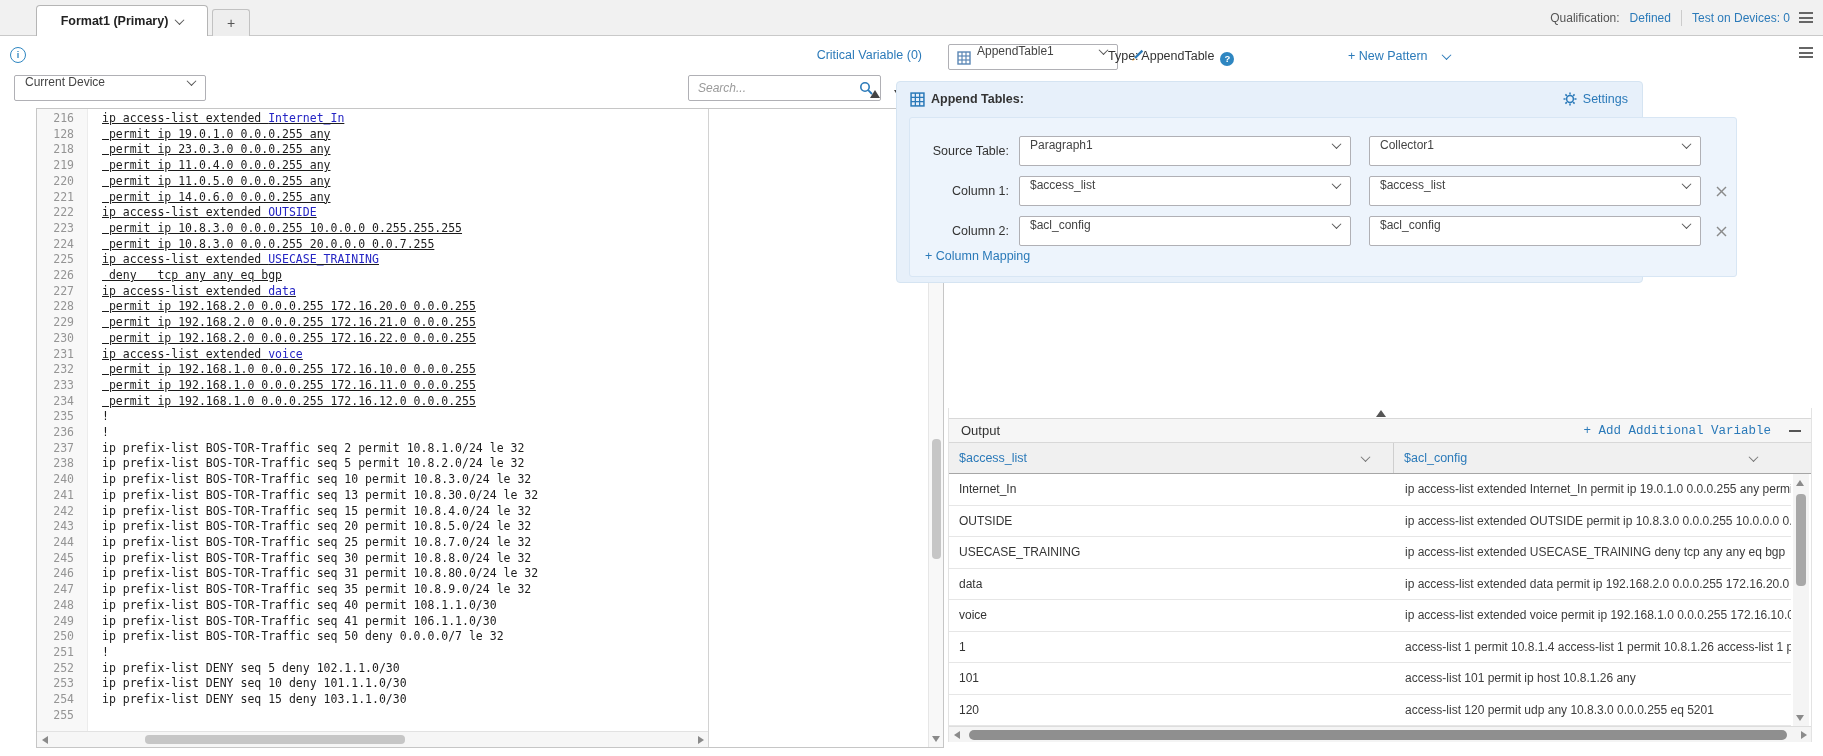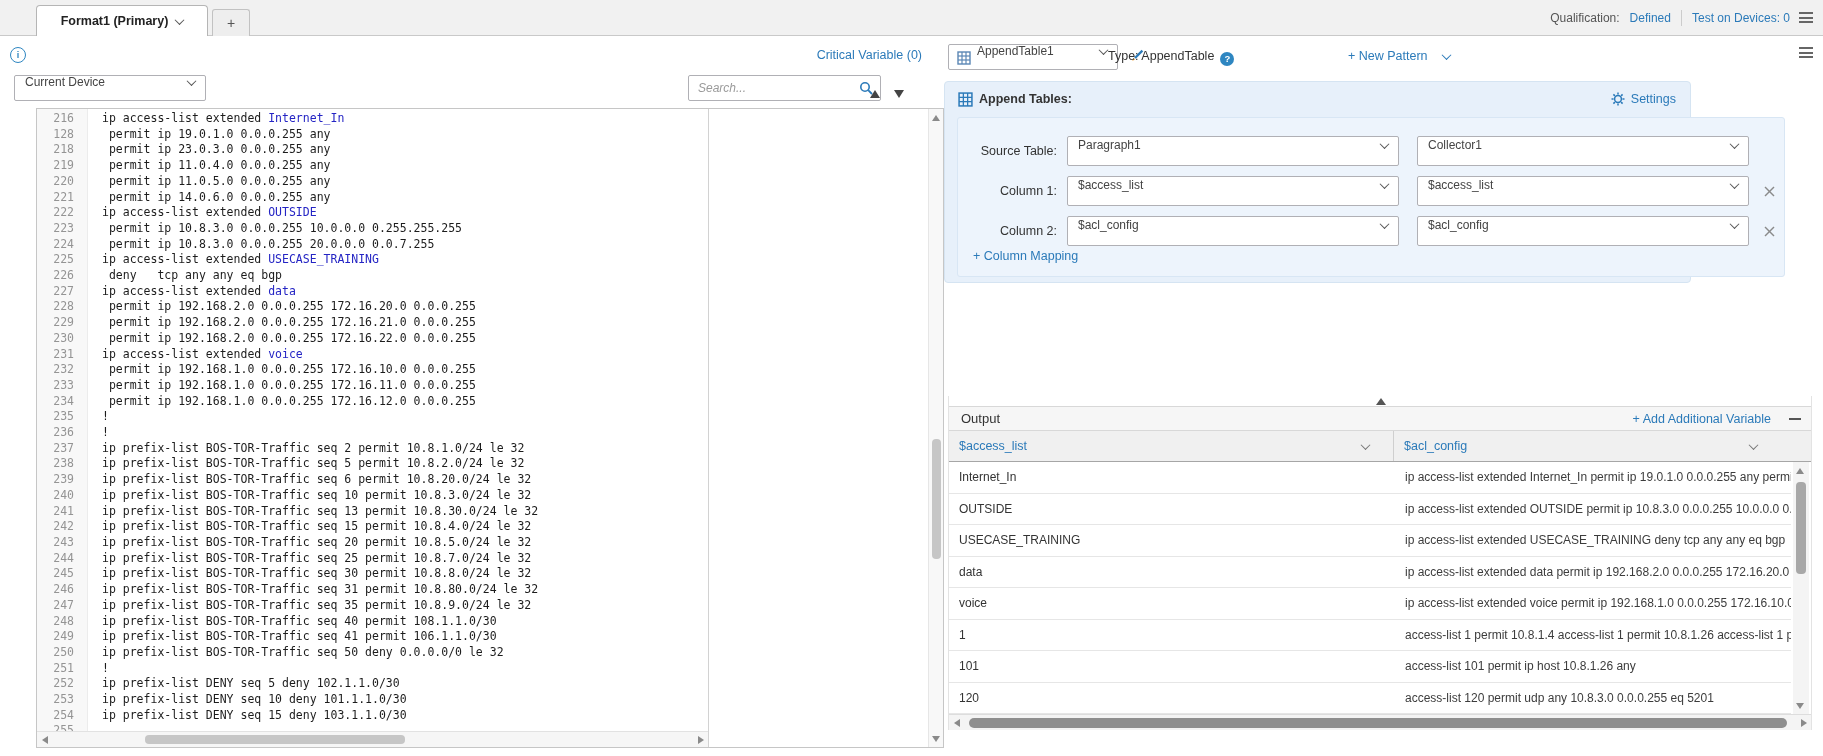--- a/index.html
+++ b/index.html
@@ -52,21 +52,21 @@
   #search-next .tri{border-top-width:8px;border-bottom-width:0;}
   
   #editor{position:absolute;left:12px;top:108px;width:908px;height:640px;border:1px solid #c6c6c6;
       background:#fff;box-sizing:border-box;margin-left:24px;}
   #gutter{position:absolute;left:0;top:0;bottom:16px;width:50px;background:#f8f8f8;border-right:1px solid #ececec;}
   #code-lines{position:absolute;left:0;top:2px;width:670px;bottom:16px;overflow:hidden;
       font-family:"DejaVu Sans Mono",monospace;font-size:11.5px;}
   .cl{display:flex;line-height:15.7px;white-space:pre;}
   .ln{flex:0 0 50px;width:50px;box-sizing:border-box;padding-right:13px;text-align:right;color:#949494;}
   .ct{padding-left:15px;color:#1c1c1c;}
-  .ct.hl{background:transparent;}
+  .ct.hl{background:transparent;text-decoration:underline;}
   .ct.hl .seltext,.ct.hl{ }
   .hl{background:#cbe7f8;}
   .kw{color:#2424c4;}
   #code-divider{position:absolute;left:671px;top:0;bottom:0;width:1px;background:#d2d2d2;}
   .hscroll{position:absolute;height:16px;background:#f6f6f6;border-top:1px solid #e2e2e2;box-sizing:border-box;}
   #editor-hscroll{left:0;bottom:0;width:671px;}
   .hscroll .btn{position:absolute;top:0;width:15px;height:15px;display:flex;align-items:center;justify-content:center;}
   .hscroll .btn.l{left:0;} .hscroll .btn.r{right:0;}
   .hthumb{position:absolute;top:3px;height:9px;background:#c6c6c6;border-radius:4px;}
   #editor-hthumb{left:108px;width:260px;}
@@ -78,43 +78,43 @@
   #editor-vthumb{top:330px;height:120px;}
   
   #pattern-dd{left:948px;top:44px;width:170px;height:26px;padding-left:28px;}
   #pattern-dd .tbl-ic{position:absolute;left:8px;top:6px;}
   #pencil-btn{position:absolute;left:1130px;top:48px;}
   #type-label{position:absolute;left:1108px;top:49px;font-size:12.5px;color:#333;}
   #new-pattern{position:absolute;left:1348px;top:49px;font-size:12.5px;display:flex;align-items:center;gap:15px;}
   #burger-top{position:absolute;left:1799px;top:12px;}
   #burger-pattern{position:absolute;left:1799px;top:47px;}
   
-  #append-panel{position:absolute;left:944px;top:81px;width:747px;height:202px;background:#e7f0fa;
+  #append-panel{position:absolute;left:896px;top:81px;width:747px;height:202px;background:#e7f0fa;
       border:1px solid #d5e4f2;border-radius:4px;box-sizing:border-box;}
   #append-title{position:absolute;left:34px;top:10px;font-size:12.5px;font-weight:bold;color:#333;}
   #append-tbl-ic{position:absolute;left:13px;top:10px;}
   #settings-link{position:absolute;right:14px;top:10px;font-size:12.5px;display:flex;align-items:center;gap:6px;}
   #append-inner{position:absolute;left:12px;top:35px;width:826px;height:158px;background:#edf4fc;
       border:1px solid #d8e6f4;border-radius:3px;}
   .aplabel{position:absolute;left:2px;width:110px;text-align:right;font-size:12.5px;color:#333;}
   .aprow1{top:54px;} .aprow2{top:94px;} .aprow3{top:134px;}
   .apdd{height:30px;} 
   .apdd.c1{left:122px;width:332px;} .apdd.c2{left:472px;width:332px;}
   .apx{position:absolute;left:816px;width:16px;height:16px;display:flex;align-items:center;justify-content:center;}
   #add-mapping{position:absolute;left:28px;top:167px;font-size:12.5px;}
   
-  #output{position:absolute;left:948px;top:396px;width:864px;height:334px;box-sizing:border-box;
+  #output{position:absolute;left:948px;top:408px;width:864px;height:334px;box-sizing:border-box;
       border-left:1px solid #e3e3e3;border-right:1px solid #e3e3e3;}
   #collapse-btn{position:absolute;left:424px;top:0;width:16px;height:9px;display:flex;align-items:flex-end;justify-content:center;}
   #collapse-btn .tri{border-left-width:5px;border-right-width:5px;border-bottom-width:7px;border-bottom-color:#555;}
   #output-bar{position:absolute;left:0;top:10px;width:100%;height:25px;background:#f6f6f6;
       border-top:1px solid #d8d8d8;border-bottom:1px solid #d8d8d8;box-sizing:border-box;
       display:flex;align-items:center;}
   #output-title{font-size:13px;color:#333;margin-left:12px;}
-  #add-variable{position:absolute;right:40px;font-size:12.5px;}
+  #add-variable{position:absolute;right:40px;font-size:12.5px;font-family:Liberation Mono, monospace;}
   #minimize-btn{position:absolute;right:10px;}
   #output-colhead{position:absolute;left:0;top:35px;width:100%;height:31px;background:#f0f0f0;
       border-bottom:1px solid #a6a6a6;box-sizing:border-box;display:flex;}
   .colcell{position:relative;display:flex;align-items:center;font-size:12.5px;}
   #colcell-1{width:445px;border-right:1px solid #cfcfcf;box-sizing:border-box;}
   #colcell-2{flex:1;}
   .colcell .name{margin-left:10px;color:#2b7ab9;}
   .colcell .chev{position:absolute;border-color:#777;}
   #colcell-1 .chev{right:24px;} #colcell-2 .chev{right:54px;}
   #output-rows{position:absolute;left:0;top:66px;width:842px;height:252px;overflow:hidden;}
@@ -192,32 +192,31 @@
         <div class="cl"><span class="ln">229</span><span class="ct hl"> permit ip 192.168.2.0 0.0.0.255 172.16.21.0 0.0.0.255</span></div>
         <div class="cl"><span class="ln">230</span><span class="ct hl"> permit ip 192.168.2.0 0.0.0.255 172.16.22.0 0.0.0.255</span></div>
         <div class="cl"><span class="ln">231</span><span class="ct hl">ip access-list extended <span class="kw">voice</span></span></div>
         <div class="cl"><span class="ln">232</span><span class="ct hl"> permit ip 192.168.1.0 0.0.0.255 172.16.10.0 0.0.0.255</span></div>
         <div class="cl"><span class="ln">233</span><span class="ct hl"> permit ip 192.168.1.0 0.0.0.255 172.16.11.0 0.0.0.255</span></div>
         <div class="cl"><span class="ln">234</span><span class="ct hl"> permit ip 192.168.1.0 0.0.0.255 172.16.12.0 0.0.0.255</span></div>
         <div class="cl"><span class="ln">235</span><span class="ct">!</span></div>
         <div class="cl"><span class="ln">236</span><span class="ct">!</span></div>
         <div class="cl"><span class="ln">237</span><span class="ct">ip prefix-list BOS-TOR-Traffic seq 2 permit 10.8.1.0/24 le 32</span></div>
         <div class="cl"><span class="ln">238</span><span class="ct">ip prefix-list BOS-TOR-Traffic seq 5 permit 10.8.2.0/24 le 32</span></div>
-        <div class="cl"><span class="ln">239</span><span class="ct">ip prefix-list BOS-TOR-Traffic seq 6 permit 10.8.20.0/24 le 32</span></div>
         <div class="cl"><span class="ln">240</span><span class="ct">ip prefix-list BOS-TOR-Traffic seq 10 permit 10.8.3.0/24 le 32</span></div>
         <div class="cl"><span class="ln">241</span><span class="ct">ip prefix-list BOS-TOR-Traffic seq 13 permit 10.8.30.0/24 le 32</span></div>
         <div class="cl"><span class="ln">242</span><span class="ct">ip prefix-list BOS-TOR-Traffic seq 15 permit 10.8.4.0/24 le 32</span></div>
         <div class="cl"><span class="ln">243</span><span class="ct">ip prefix-list BOS-TOR-Traffic seq 20 permit 10.8.5.0/24 le 32</span></div>
         <div class="cl"><span class="ln">244</span><span class="ct">ip prefix-list BOS-TOR-Traffic seq 25 permit 10.8.7.0/24 le 32</span></div>
         <div class="cl"><span class="ln">245</span><span class="ct">ip prefix-list BOS-TOR-Traffic seq 30 permit 10.8.8.0/24 le 32</span></div>
         <div class="cl"><span class="ln">246</span><span class="ct">ip prefix-list BOS-TOR-Traffic seq 31 permit 10.8.80.0/24 le 32</span></div>
         <div class="cl"><span class="ln">247</span><span class="ct">ip prefix-list BOS-TOR-Traffic seq 35 permit 10.8.9.0/24 le 32</span></div>
         <div class="cl"><span class="ln">248</span><span class="ct">ip prefix-list BOS-TOR-Traffic seq 40 permit 108.1.1.0/30</span></div>
         <div class="cl"><span class="ln">249</span><span class="ct">ip prefix-list BOS-TOR-Traffic seq 41 permit 106.1.1.0/30</span></div>
-        <div class="cl"><span class="ln">250</span><span class="ct">ip prefix-list BOS-TOR-Traffic seq 50 deny 0.0.0.0/0 le 32</span></div>
+        <div class="cl"><span class="ln">250</span><span class="ct">ip prefix-list BOS-TOR-Traffic seq 50 deny 0.0.0.0/7 le 32</span></div>
         <div class="cl"><span class="ln">251</span><span class="ct">!</span></div>
         <div class="cl"><span class="ln">252</span><span class="ct">ip prefix-list DENY seq 5 deny 102.1.1.0/30</span></div>
         <div class="cl"><span class="ln">253</span><span class="ct">ip prefix-list DENY seq 10 deny 101.1.1.0/30</span></div>
         <div class="cl"><span class="ln">254</span><span class="ct">ip prefix-list DENY seq 15 deny 103.1.1.0/30</span></div>
         <div class="cl"><span class="ln">255</span><span class="ct"></span></div>
       </div>
     <div id="code-divider"></div>
 
     <div id="editor-hscroll" class="hscroll">
       <div class="btn l">

